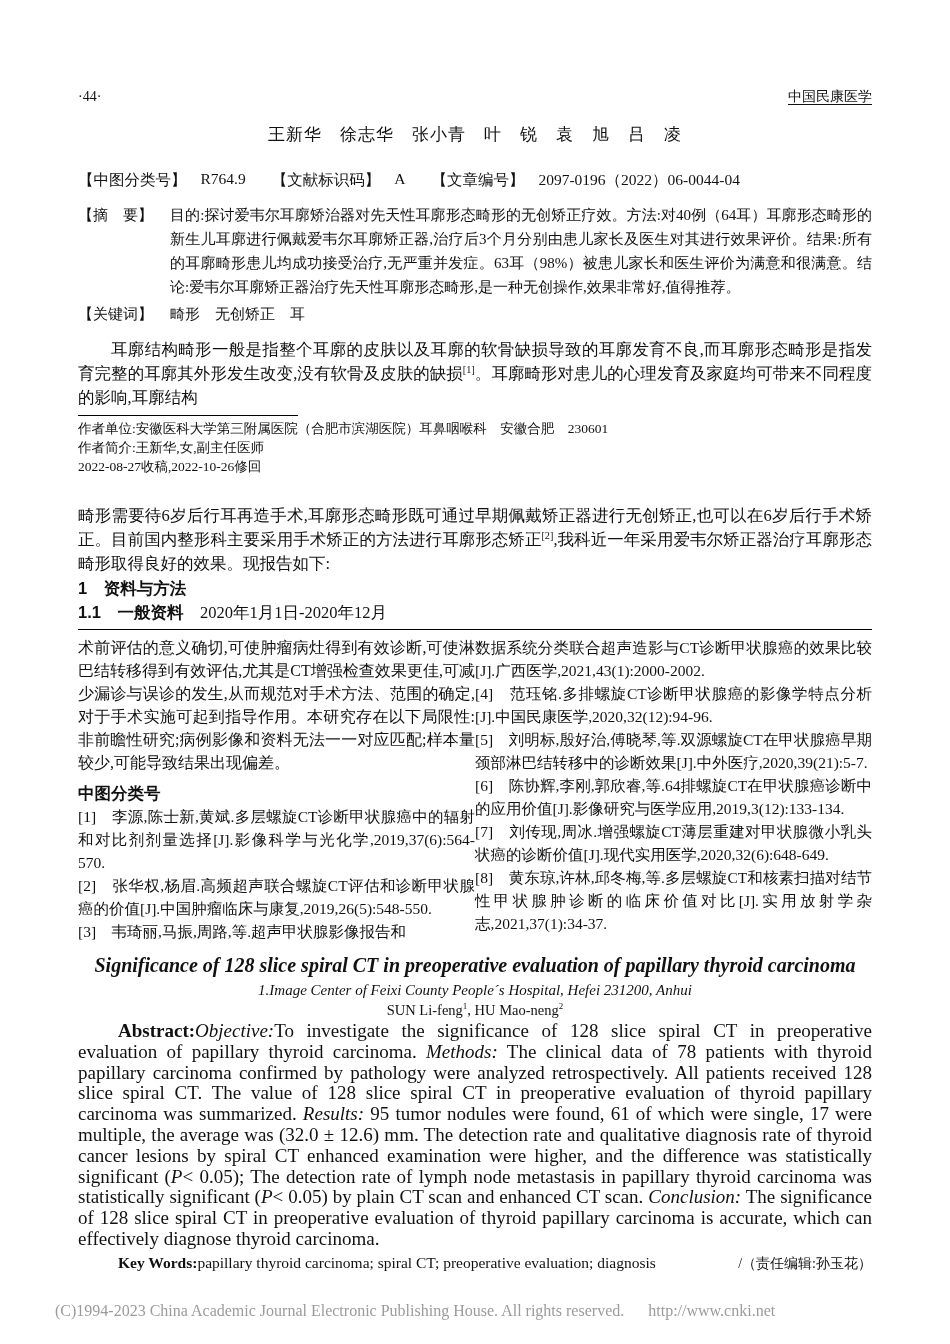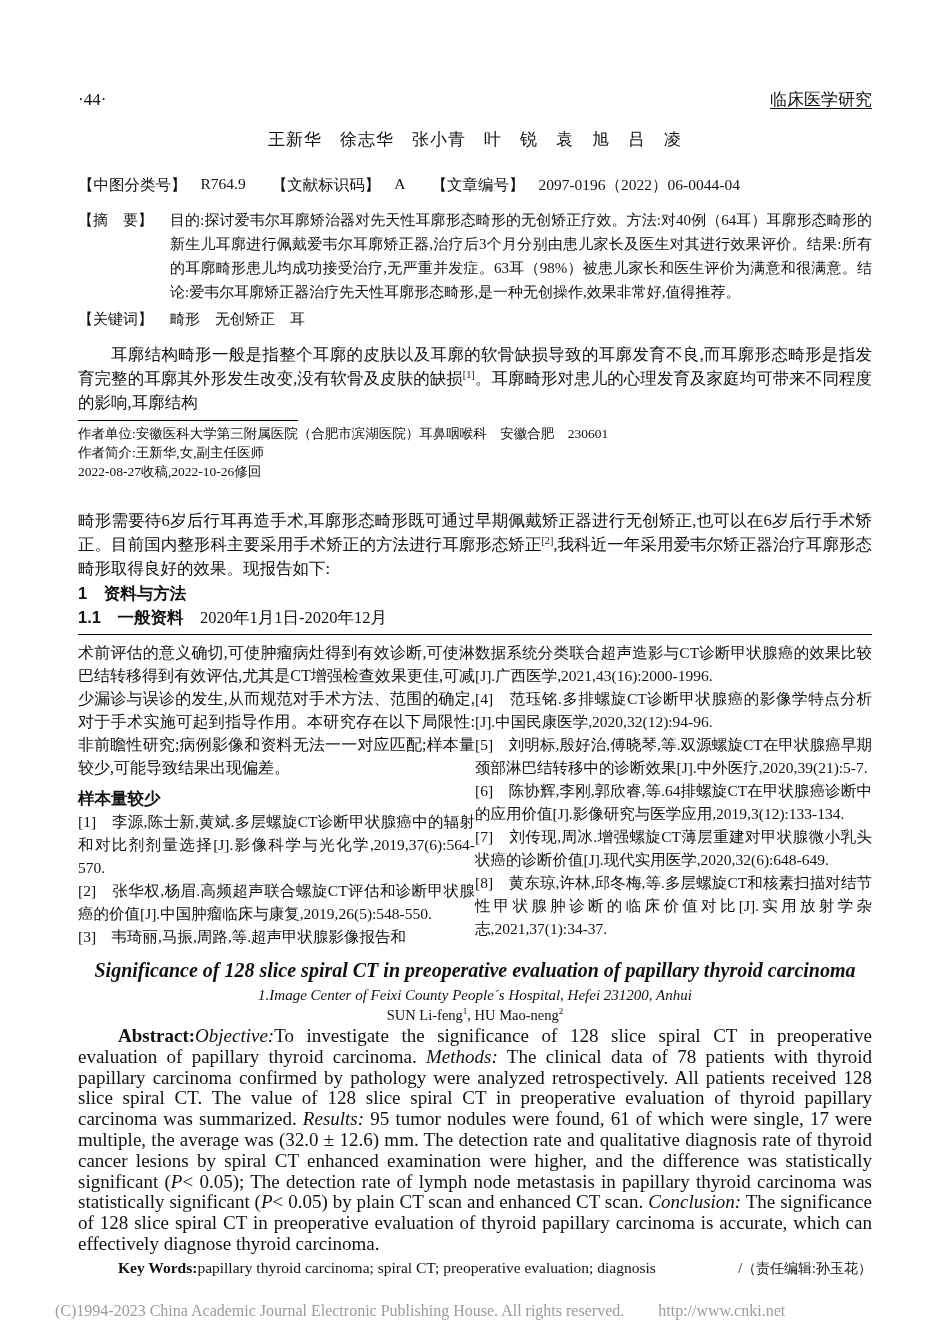--- a/index.html
+++ b/index.html
@@ -6,21 +6,21 @@
   .page{
     position:relative;
     width:950px;height:1344px;
     background:#fff;
     color:#111;
     font-family:"Liberation Serif","DejaVu Serif",serif;
     overflow:hidden;
     box-sizing:border-box;
     padding:88px 78px 0 78px;
   }
-  .hdr{display:flex;justify-content:space-between;align-items:baseline;font-size:17px;}
+  .hdr{display:flex;justify-content:space-between;align-items:baseline;font-size:14px;}
   .journal{text-decoration:underline;text-underline-offset:3px;}
   .title{margin-top:26px;text-align:center;font-size:30px;font-weight:bold;letter-spacing:2px;}
   .authors{margin-top:17px;text-align:center;font-size:17px;letter-spacing:1px;}
   .meta{margin-top:24px;font-size:15.5px;display:flex;gap:14px;flex-wrap:nowrap;white-space:nowrap;}
   .lbl{font-family:"Liberation Sans","DejaVu Sans",sans-serif;font-weight:normal;}
   .meta .val{margin-right:12px;}
   .absrow{display:flex;margin-top:12px;font-size:15px;line-height:24px;}
   .absrow .lbl{flex:0 0 92px;font-size:15px;}
   .absrow .txt{flex:1;text-align:justify;}
   .kwrow{display:flex;margin-top:3px;font-size:15px;line-height:24px;}
@@ -44,31 +44,31 @@
   .eng-affil{text-align:center;font-style:italic;font-size:15px;margin-top:4px;}
   .eng-authors{text-align:center;font-size:14.5px;margin-top:3px;}
   .eng-abs{margin-top:2px;font-size:19px;line-height:20.8px;text-align:justify;text-indent:40px;}
   .rb{font-weight:bold;}
   .ri{font-style:italic;}
   .kwline{display:flex;justify-content:space-between;align-items:baseline;font-size:15.5px;margin-top:4px;}
   .kwline .left{text-indent:40px;}
   .editor{font-size:14px;white-space:nowrap;margin-left:24px;text-align:right;}
   .footer{
     position:absolute;left:55px;bottom:24px;
-    color:#9b9b9b;font-size:16px;display:flex;gap:34px;white-space:nowrap;
+    color:#9b9b9b;font-size:16px;display:flex;gap:24px;white-space:nowrap;
   }
 </style>
 </head>
 <body>
 
 <div class="page">
 
   <div class="hdr">
     <span>·44·</span>
-    <span class="journal">临床医学研究</span>
+    <span class="journal">中国民康医学</span>
   </div>
 
 
   <div class="authors">王新华　徐志华　张小青　叶　锐　袁　旭　吕　凌</div>
 
   <div class="meta">
     <span class="lbl">【中图分类号】</span>
     <span class="val">R764.9</span>
     <span class="lbl">【文献标识码】</span>
     <span class="val">A</span>
@@ -103,27 +103,27 @@
         <span class="sec-h">1.1　一般资料</span><span>　2020年1月1日-2020年12月</span>
       </div>
     </div>
   </div>
 
   <div class="divider"></div>
 
   <div class="cols-bot">
     <div class="col">
       <div class="disc">术前评估的意义确切,可使肿瘤病灶得到有效诊断,可使淋巴结转移得到有效评估,尤其是CT增强检查效果更佳,可减少漏诊与误诊的发生,从而规范对手术方法、范围的确定,对于手术实施可起到指导作用。本研究存在以下局限性:非前瞻性研究;病例影像和资料无法一一对应匹配;样本量较少,可能导致结果出现偏差。</div>
-      <div class="refs-h">样本量较少</div>
+      <div class="refs-h">中图分类号</div>
       <div class="ref">[1]　李源,陈士新,黄斌.多层螺旋CT诊断甲状腺癌中的辐射和对比剂剂量选择[J].影像科学与光化学,2019,37(6):564-570.</div>
       <div class="ref">[2]　张华权,杨眉.高频超声联合螺旋CT评估和诊断甲状腺癌的价值[J].中国肿瘤临床与康复,2019,26(5):548-550.</div>
       <div class="ref">[3]　韦琦丽,马振,周路,等.超声甲状腺影像报告和</div>
     </div>
     <div class="col">
-      <div class="ref">数据系统分类联合超声造影与CT诊断甲状腺癌的效果比较[J].广西医学,2021,43(16):2000-1996.</div>
+      <div class="ref">数据系统分类联合超声造影与CT诊断甲状腺癌的效果比较[J].广西医学,2021,43(1):2000-2002.</div>
       <div class="ref">[4]　范珏铭.多排螺旋CT诊断甲状腺癌的影像学特点分析[J].中国民康医学,2020,32(12):94-96.</div>
       <div class="ref">[5]　刘明标,殷好治,傅晓琴,等.双源螺旋CT在甲状腺癌早期颈部淋巴结转移中的诊断效果[J].中外医疗,2020,39(21):5-7.</div>
       <div class="ref">[6]　陈协辉,李刚,郭欣睿,等.64排螺旋CT在甲状腺癌诊断中的应用价值[J].影像研究与医学应用,2019,3(12):133-134.</div>
       <div class="ref">[7]　刘传现,周冰.增强螺旋CT薄层重建对甲状腺微小乳头状癌的诊断价值[J].现代实用医学,2020,32(6):648-649.</div>
       <div class="ref">[8]　黄东琼,许林,邱冬梅,等.多层螺旋CT和核素扫描对结节性甲状腺肿诊断的临床价值对比[J].实用放射学杂志,2021,37(1):34-37.</div>
     </div>
   </div>
 
   <div class="eng">
     <div class="eng-title">Significance of 128 slice spiral CT in preoperative evaluation of papillary thyroid carcinoma</div>

